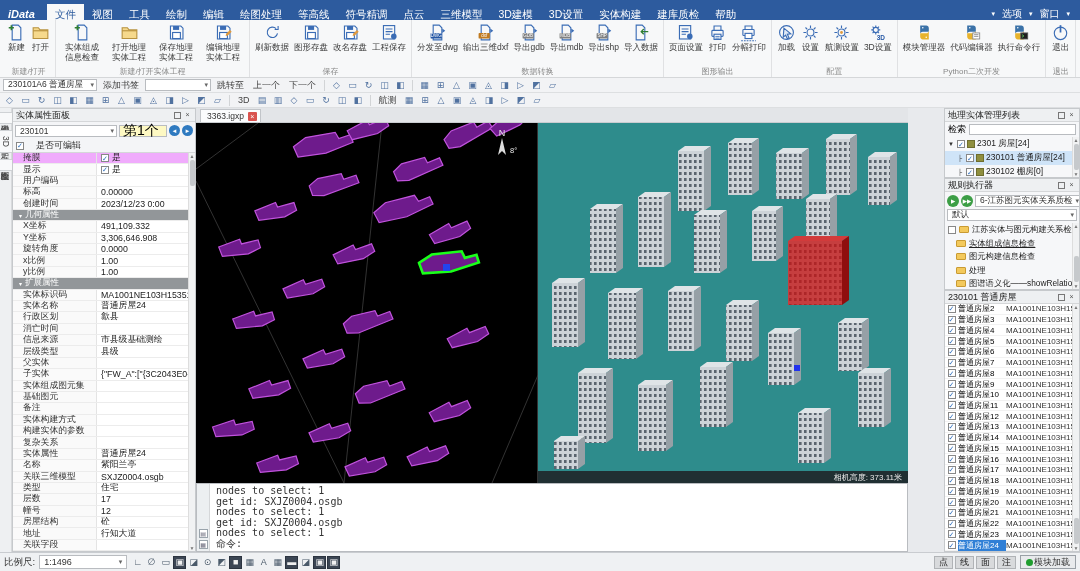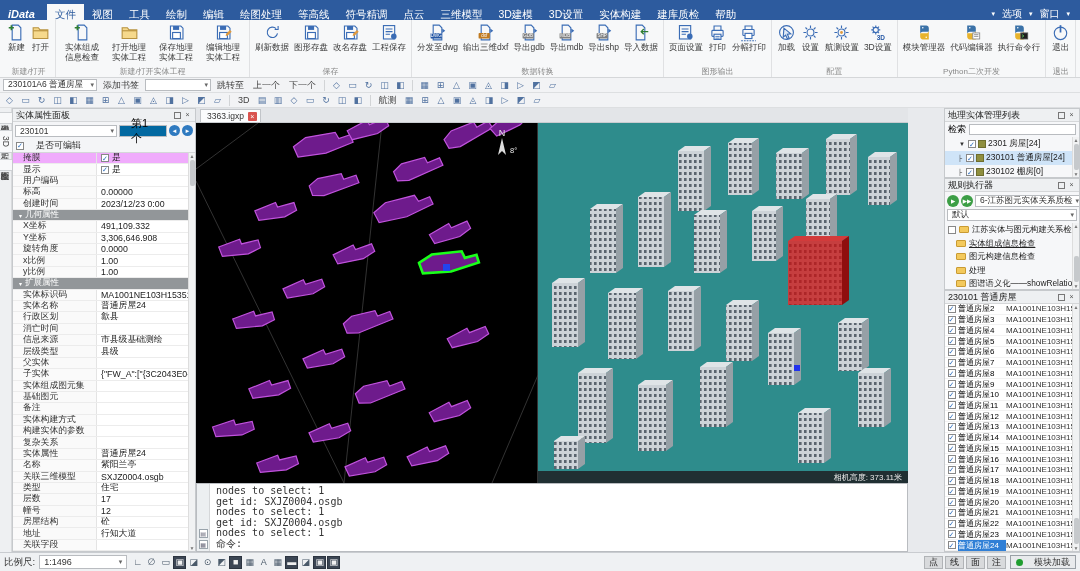--- a/index.html
+++ b/index.html
@@ -35,21 +35,21 @@
 
 .ptitle{height:13px;background:#eef0f2;border-bottom:1px solid #d5d7d9;display:flex;align-items:center;font-size:9px;color:#222;padding:0 3px;flex:none}
 .winbtns{margin-left:auto;display:flex;gap:2px;align-items:center}
 .wb{width:9px;height:9px;font-size:7px;line-height:8px;text-align:center;color:#555}
 .wb.float{border:1px solid #777;width:7px;height:7px}
 .cb{width:8px;height:8px;border:1px solid #888;background:#fff;display:inline-flex;align-items:center;justify-content:center;font-size:7px;color:#2f6fbd;line-height:1;flex:none}
 
 #proppanel{position:absolute;left:12px;top:108px;width:184px;bottom:19px;background:#f4f5f7;border:1px solid #c6c9cc;display:flex;flex-direction:column}
 .phead{display:flex;align-items:center;gap:2px;padding:1px 2px;height:17px;flex:none}
 .pcombo{flex:1}
-.pnum{width:48px;background:#0369a1;border:1px solid #b9bcc0;height:12px;font-size:11px;padding:0 11px;display:flex;align-items:center}
+.pnum{width:48px;background:#fef9c3;border:1px solid #b9bcc0;height:12px;font-size:14px;padding:0 3px;display:flex;align-items:center}
 .cirbtn{width:11px;height:11px;border-radius:50%;background:#2f7ac0;color:#fff;font-size:6px;display:flex;align-items:center;justify-content:center;flex:none}
 .pcheckrow{display:flex;align-items:center;gap:12px;height:13px;font-size:9px;padding:0 3px;color:#333;flex:none}
 #pgrid{flex:1;position:relative;background:#fff;border-top:1px solid #d5d7d9}
 #pgridrows{position:absolute;left:0;top:0;bottom:0;right:7px;display:flex;flex-direction:column}
 .prow{flex:1;display:flex;border-bottom:1px solid #ececec;min-height:0;font-size:8.8px;align-items:stretch}
 .plab{width:84px;background:#fafafa;border-right:1px solid #e4e4e4;padding-left:10px;color:#333;display:flex;align-items:center;white-space:nowrap;overflow:hidden}
 .pval{flex:1;padding-left:4px;color:#222;white-space:nowrap;overflow:hidden;display:flex;align-items:center;gap:3px}
 .prow.sel .plab,.prow.sel .pval{background:#f0abfc}
 .psec{flex:1;display:flex;align-items:center;background:#929699;color:#fff;font-size:8.5px;padding-left:6px;gap:3px;min-height:0}
 .vscroll{position:absolute;right:0;top:0;bottom:0;width:7px;background:#f1f2f3;border-left:1px solid #ddd;display:flex;flex-direction:column;align-items:center;font-size:5px;color:#777}
@@ -96,21 +96,21 @@
 .nm{width:48px;overflow:hidden;flex:none}
 .erow.sel .nm{background:#2f7fd6;color:#fff}
 .idc{flex:1;overflow:hidden;color:#333}
 
 #statusbar{position:absolute;left:0;right:0;bottom:0;height:19px;background:#eff1f3;border-top:1px solid #c9ccd0;display:flex;align-items:center;padding:0 4px;gap:4px;font-size:9.5px;color:#333}
 .sbox{background:#fff;border:1px solid #b9bcc0;height:14px;display:flex;align-items:center;padding:0 4px;font-size:9px;gap:4px}
 .sbox b{font-weight:normal;font-size:7px;color:#666;margin-left:auto}
 .sico{width:13px;height:13px;display:flex;align-items:center;justify-content:center;font-size:9px;color:#4a5a6a}
 .sico.act{background:#3c4654;color:#f0f0f0;border:1px solid #2c3440}
 .smode{width:19px;height:13px;background:#d8dadc;border:1px solid #b0b3b6;display:flex;align-items:center;justify-content:center;font-size:9px;color:#222}
-.smodule{height:14px;border:1px solid #9aa0a6;background:#e8eaec;display:flex;align-items:center;gap:11px;padding:0 5px;font-size:9px}
+.smodule{height:14px;border:1px solid #9aa0a6;background:#e8eaec;display:flex;align-items:center;gap:1px;padding:0 5px;font-size:9px}
 .gdot{width:7px;height:7px;border-radius:50%;background:#1f9d2f}
 .sspace{flex:1}
 </style>
 </head>
 <body>
 
 <div id="titlebar">
   <span class="app">iData</span>
   <div id="menubar" style="display:flex">
       <div class="menu-item active">文件</div>
@@ -941,21 +941,21 @@
           <span class="wb float"></span>
           <span class="wb">×</span>
         </span>
       </div>
     <div class="srow">
       <span>检索</span>
       <span class="sinput"></span>
     </div>
     <div class="treebody">
       <div class="treerows" id="enttree">
-          <div class="trow" style="padding-left: 13px;">
+          <div class="trow" style="padding-left: 2px;">
             <span class="exp">▼</span>
             <span class="cb">✓</span>
             <span class="chip"></span>
             <span>2301 房屋[24]</span>
           </div>
           <div class="trow sel" style="padding-left: 11px;">
             <span class="exp">├</span>
             <span class="cb">✓</span>
             <span class="chip"></span>
             <span>230101 普通房屋[24]</span>

